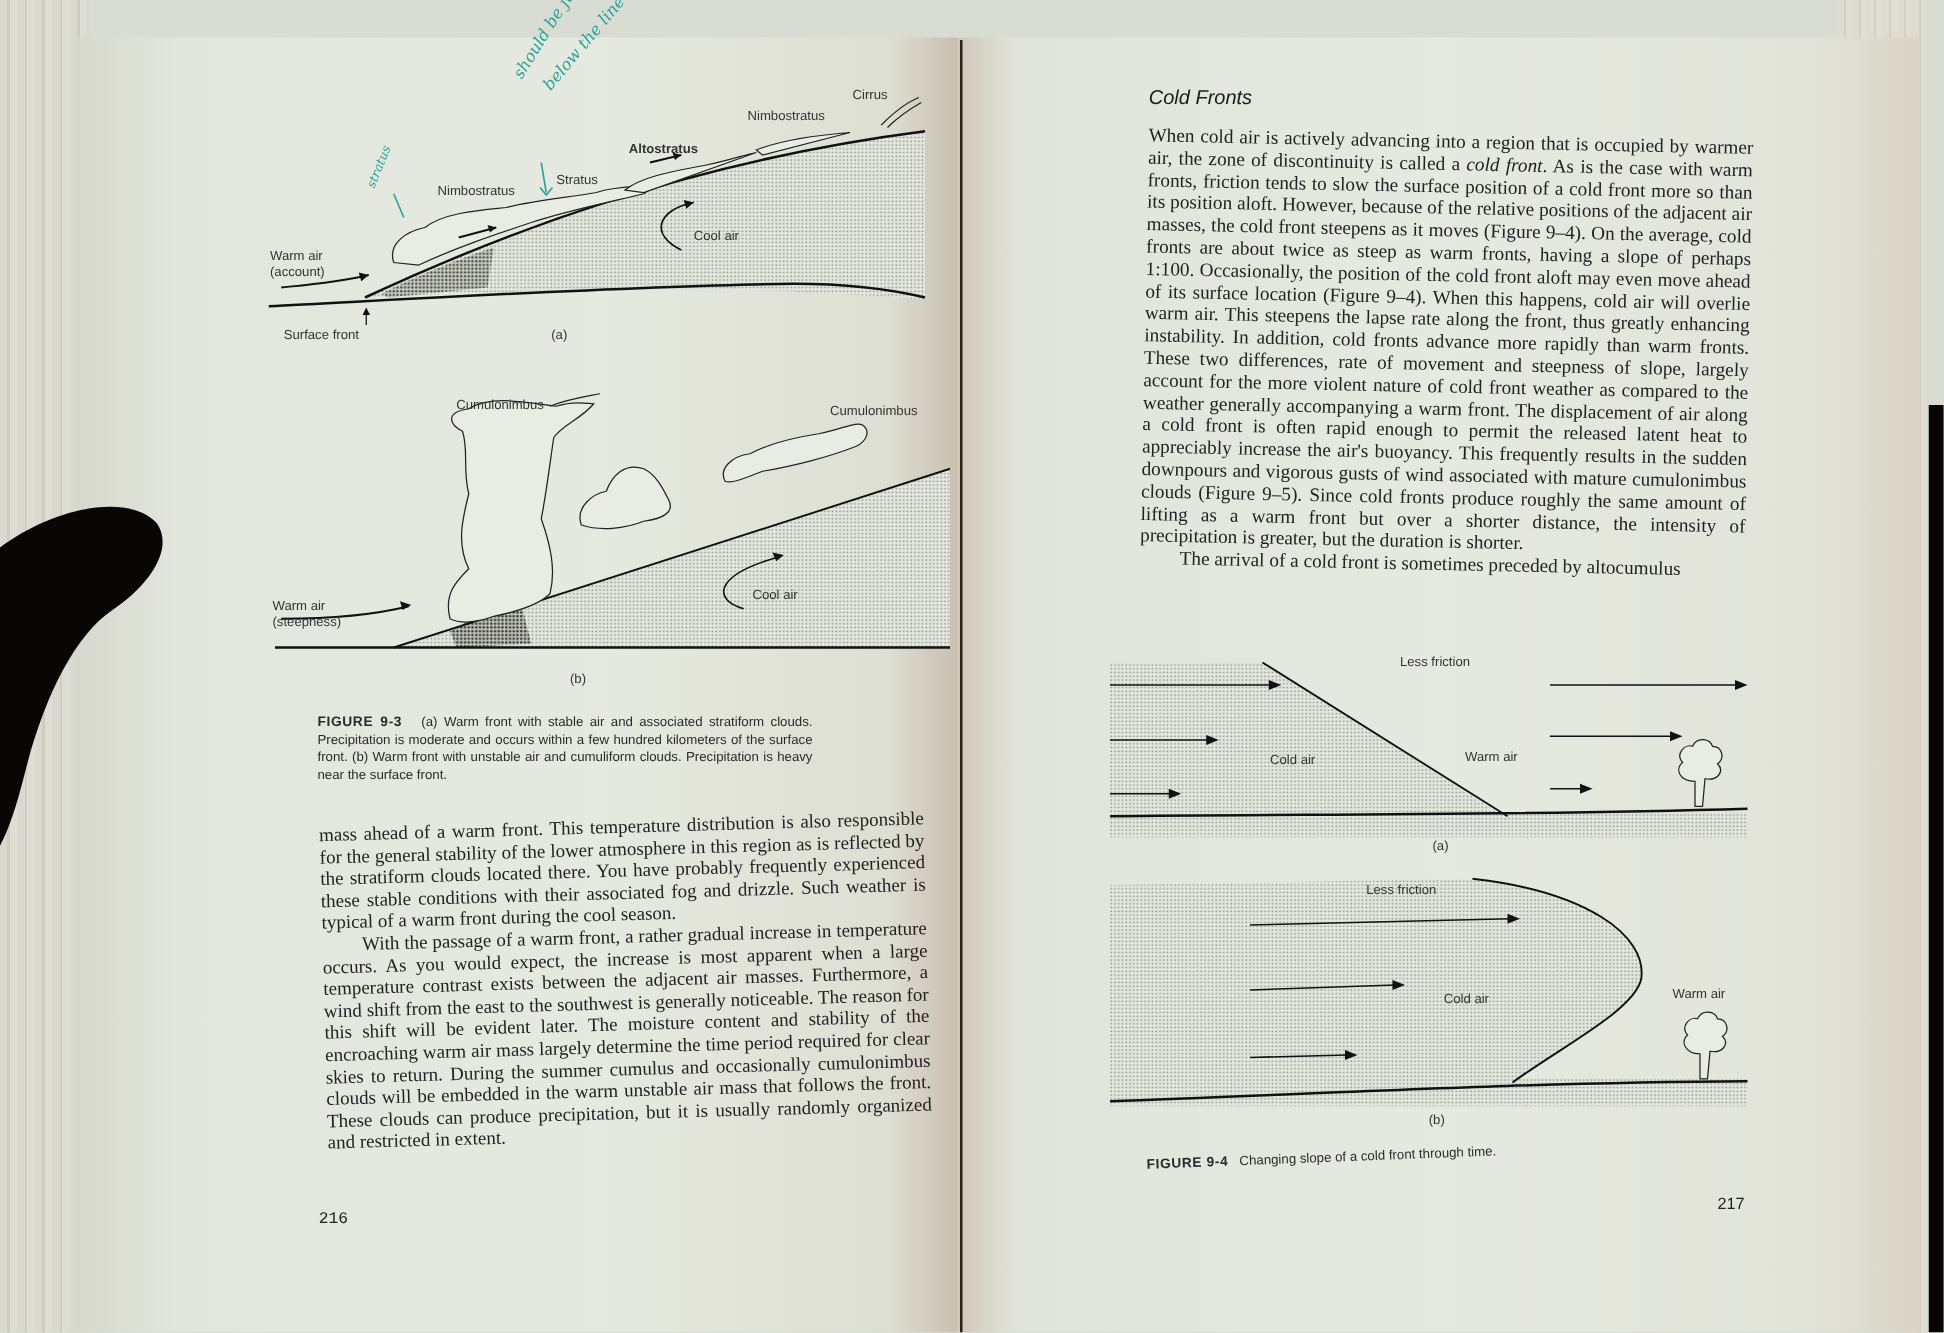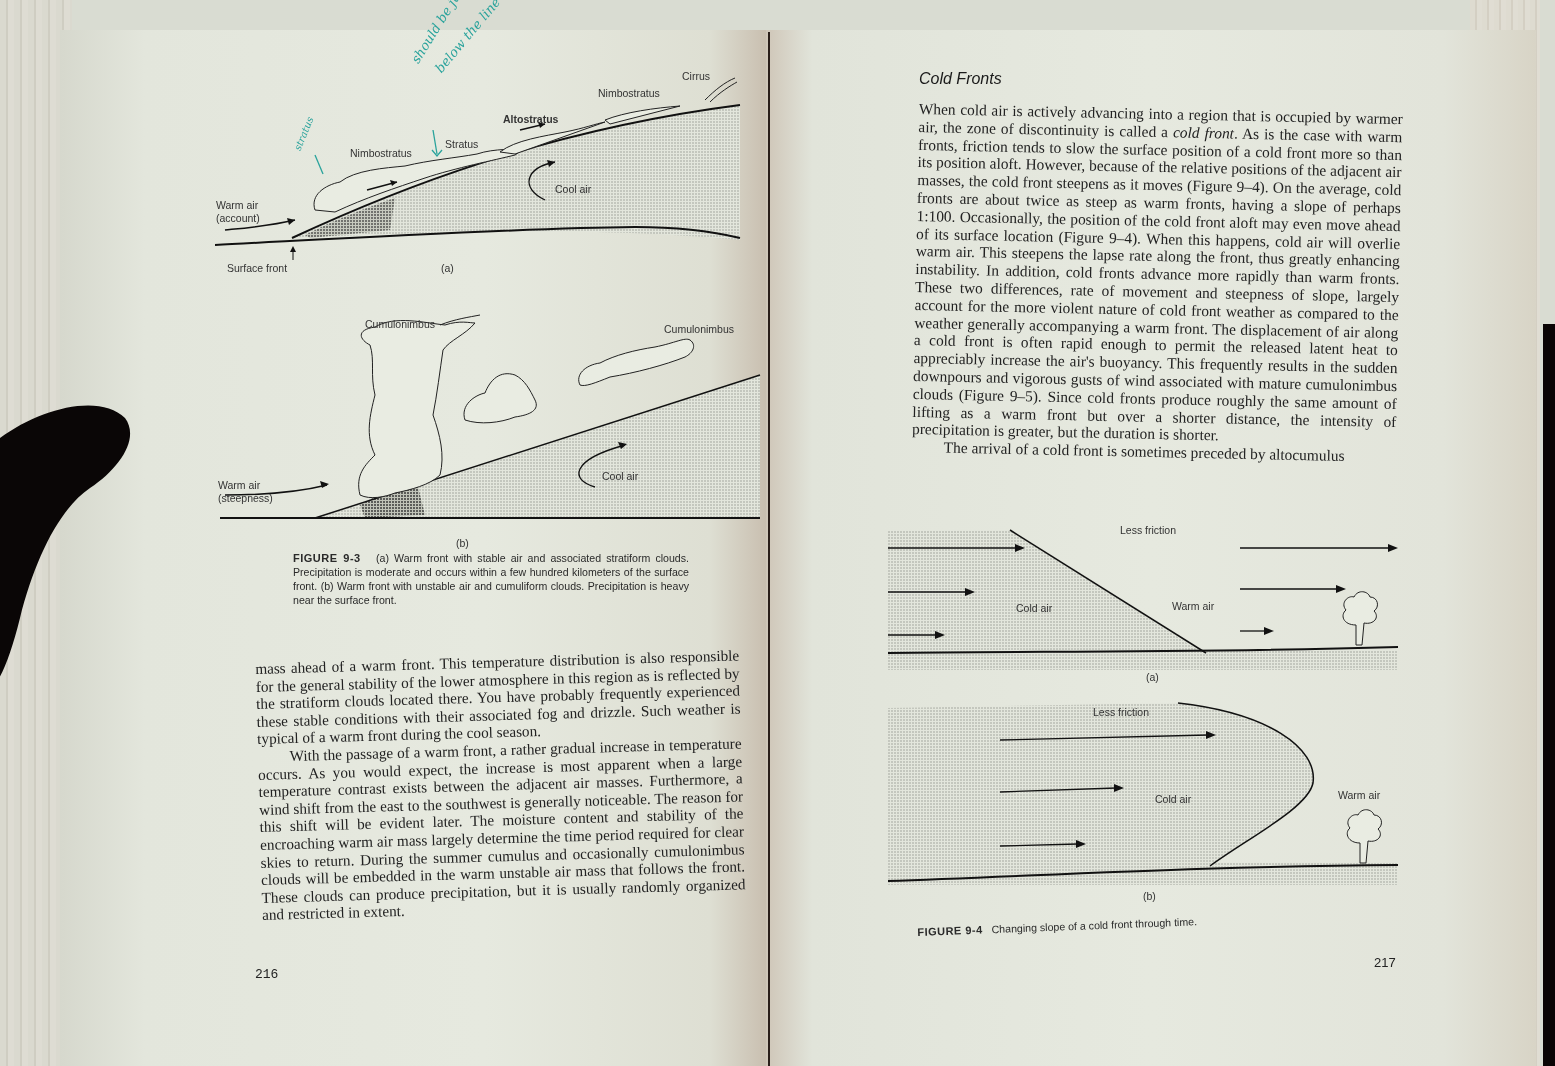--- a/index.html
+++ b/index.html
@@ -154,21 +154,21 @@
 
 <span class="fig-label" style="left:365px;top:318px;">Cumulonimbus</span>
 <span class="fig-label" style="left:664px;top:323px;">Cumulonimbus</span>
 <span class="fig-label" style="left:218px;top:479px;line-height:13px;">
   <span>Warm air</span><br>
   <span>(steepness)</span>
 </span>
 <span class="fig-label" style="left:602px;top:470px;">Cool air</span>
 <span class="fig-label" style="left:456px;top:537px;">(b)</span>
 
-<div class="caption" style="left:254px;top:551px;width:396px;margin-left:39px;">
+<div class="caption" style="left:254px;top:571px;width:396px;">
   <b>FIGURE 9-3</b>&nbsp;&nbsp;
   <span>(a) Warm front with stable air and associated stratiform clouds. Precipitation is moderate and occurs within a few hundred kilometers of the surface front. (b) Warm front with unstable air and cumuliform clouds. Precipitation is heavy near the surface front.</span>
 </div>
 
 <div class="body-text" style="left:255px;top:660px;width:484px;transform:rotate(-1.6deg);transform-origin:left top;">
   <p>mass ahead of a warm front. This temperature distribution is also responsible for the general stability of the lower atmosphere in this region as is reflected by the stratiform clouds located there. You have probably frequently experienced these stable conditions with their associated fog and drizzle. Such weather is typical of a warm front during the cool season.</p>
   <p class="indent">With the passage of a warm front, a rather gradual increase in temperature occurs. As you would expect, the increase is most apparent when a large temperature contrast exists between the adjacent air masses. Furthermore, a wind shift from the east to the southwest is generally noticeable. The reason for this shift will be evident later. The moisture content and stability of the encroaching warm air mass largely determine the time period required for clear skies to return. During the summer cumulus and occasionally cumulonimbus clouds will be embedded in the warm unstable air mass that follows the front. These clouds can produce precipitation, but it is usually randomly organized and restricted in extent.</p>
 </div>
 
 <div class="pagenum" style="left:255px;top:967px;font-family:Liberation Mono, monospace;">216</div>

